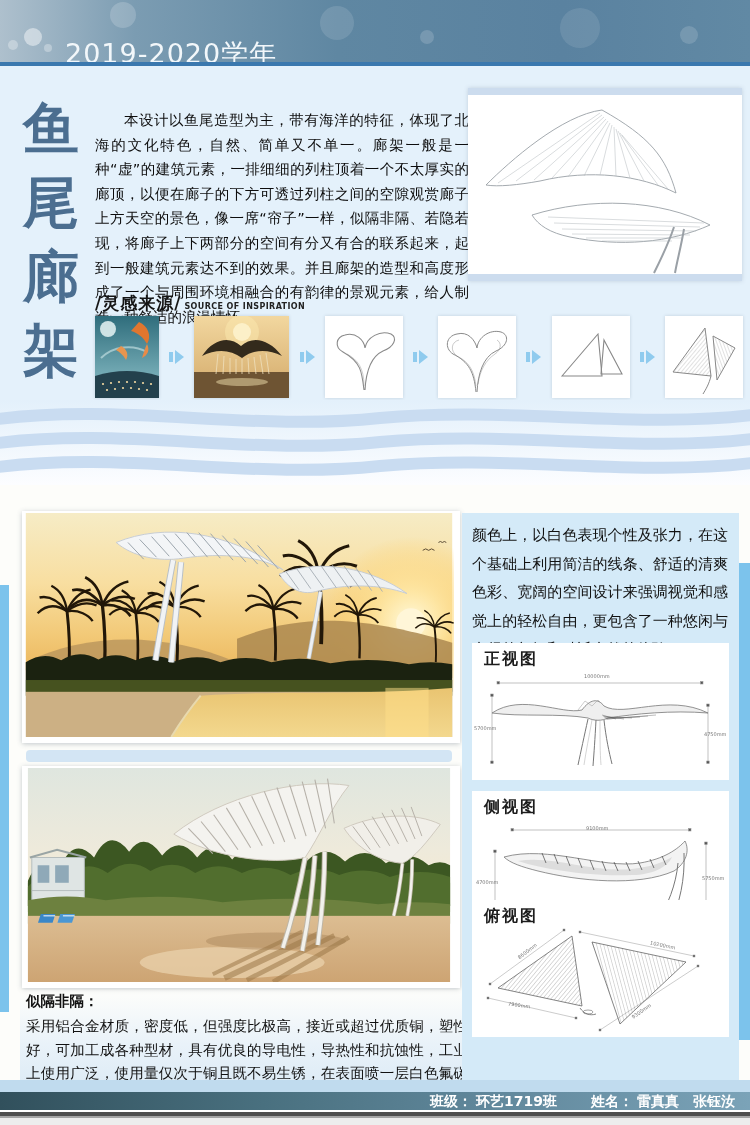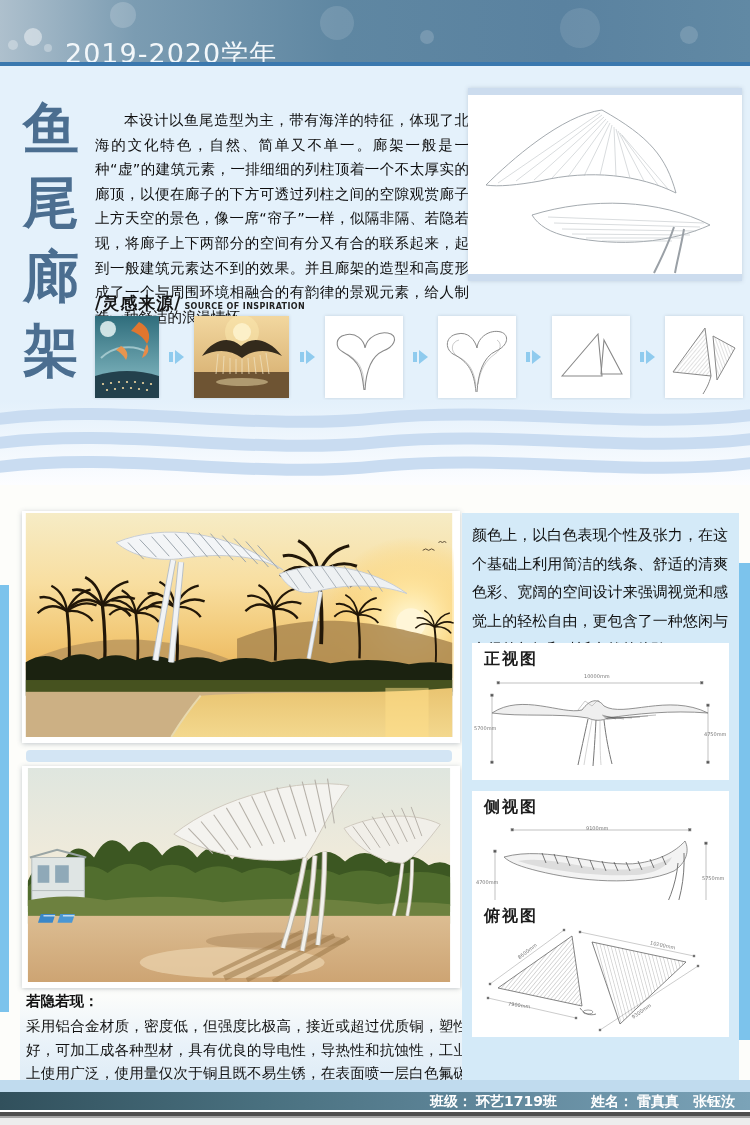--- a/index.html
+++ b/index.html
@@ -443,21 +443,21 @@
           <path d="M385,98 C383,118 380,136 376,152" stroke="#bdb5a6" stroke-width="4"></path>
           <path d="M385,98 C383,118 380,136 376,152" stroke="#f2f1ec" stroke-width="2.5"></path>
           <path d="M395,94 C395,116 393,136 390,152" stroke="#bdb5a6" stroke-width="4"></path>
           <path d="M395,94 C395,116 393,136 390,152" stroke="#f2f1ec" stroke-width="2.5"></path>
         </g>
       </g>
     </svg>
   </div>
 
   <div class="abs material">
-    <h4>若隐若现：</h4>
+    <h4>似隔非隔：</h4>
     <p>采用铝合金材质，密度低，但强度比极高，接近或超过优质铜，塑性好，可加工成各种型材，具有优良的导电性，导热性和抗蚀性，工业上使用广泛，使用量仅次于铜且既不易生锈，在表面喷一层白色氟碳漆，又防腐又美观。</p>
   </div>
 
   <div class="abs panel"></div>
   <p class="abs tv-body">颜色上，以白色表现个性及张力，在这个基础上利用简洁的线条、舒适的清爽色彩、宽阔的空间设计来强调视觉和感觉上的轻松自由，更包含了一种悠闲与自得的气氛和贴近自然的体验。</p>
 
   <div class="abs viewbox" style="top:791px;height:143px;">
     <span class="vlabel">侧视图</span>
     <svg class="abs" style="left:10px;top:30px;" width="236" height="110" viewBox="0 0 236 110">
       <g stroke="#999" stroke-width=".6">

